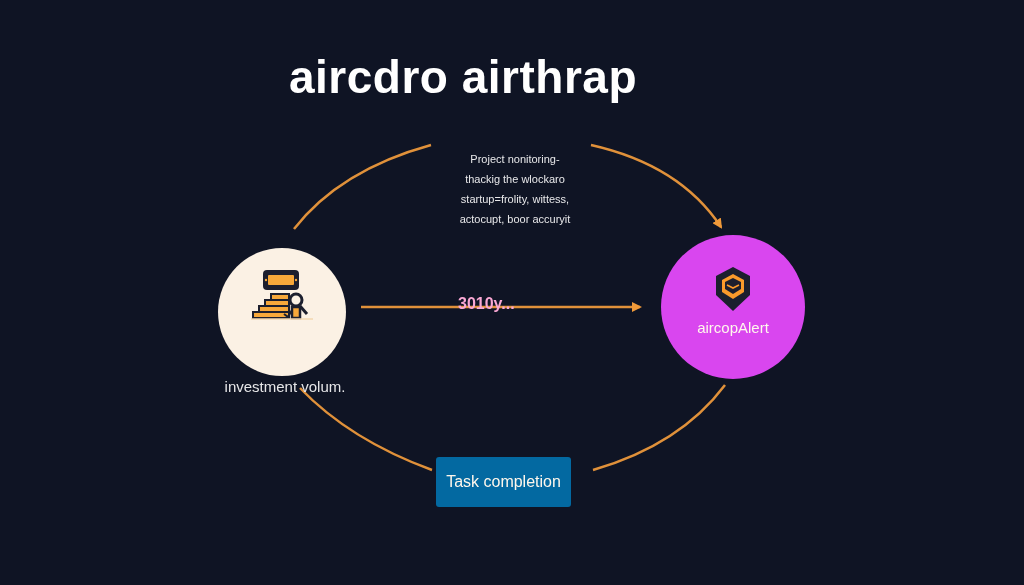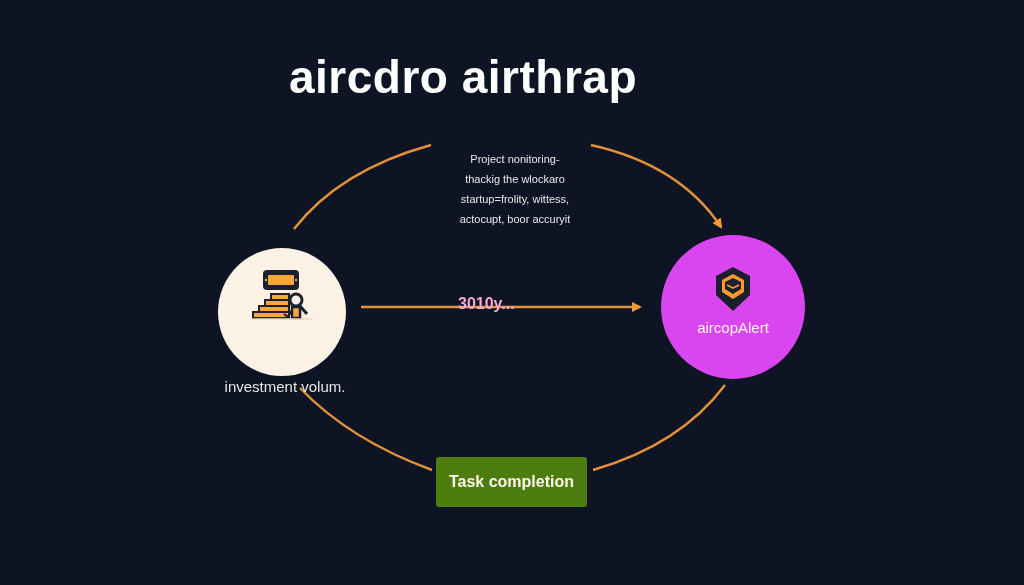--- a/index.html
+++ b/index.html
@@ -38,24 +38,24 @@
   .right-node svg { position: absolute; left: 51px; top: 30px; }
   .right-label {
     position: absolute; left: 0; top: 84px; width: 100%;
     text-align: center; font-size: 15px; color: #fff7ec;
   }
   .mid-label {
     position: absolute; left: 458px; top: 295px;
     font-size: 16px; font-weight: 700; color: #f9a8d4;
   }
   .task-btn {
-    position: absolute; left: 436px; top: 457px; width: 151px; height: 50px;
-    background: #4d7c0f; border-radius: 3px;
+    position: absolute; left: 436px; top: 457px; width: 135px; height: 50px;
+    background: #0369a1; border-radius: 3px;
     display: flex; align-items: center; justify-content: center;
-    font-size: 16px; color: #fff7ec; cursor: pointer; font-weight: bold;
+    font-size: 16px; color: #fff7ec; cursor: pointer;
   }
 </style>
 </head>
 <body>
 
 <div class="title"><span>aircdro airthrap</span></div>
 
 <svg class="lines" width="1024" height="585">
   <defs>
     <marker id="arrow" markerWidth="10" markerHeight="10" refX="8" refY="5" orient="auto" markerUnits="userSpaceOnUse">

